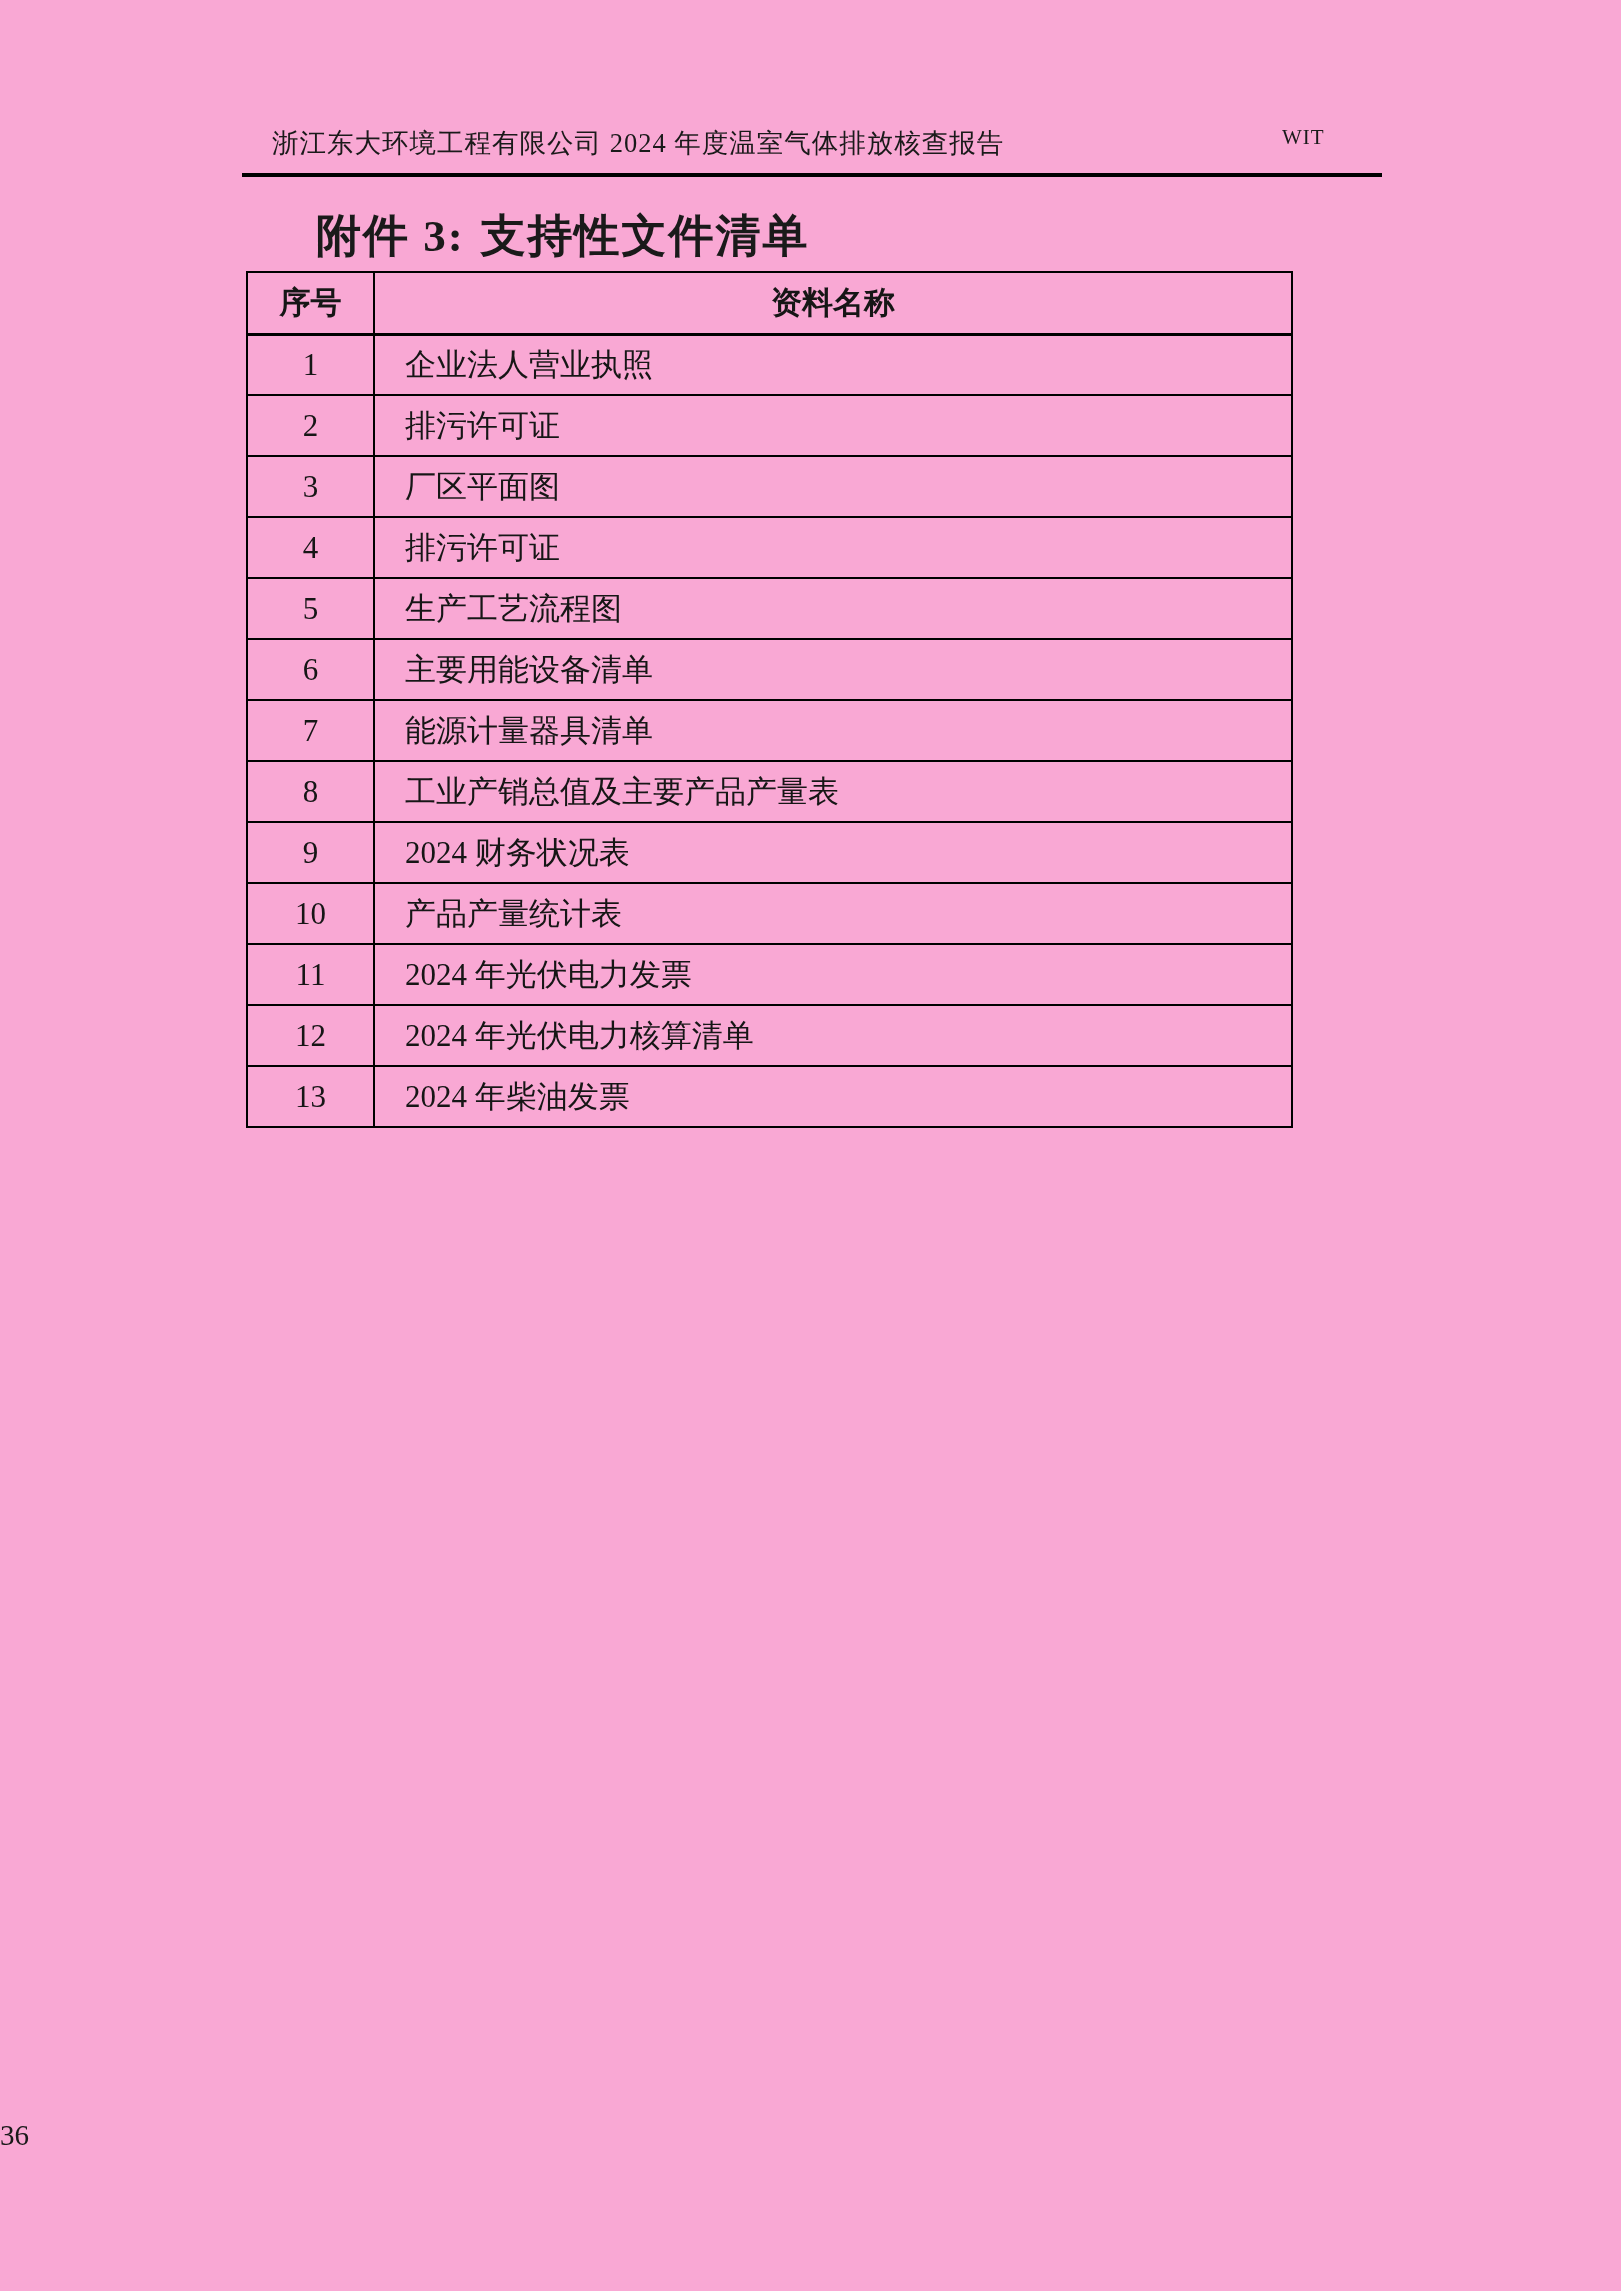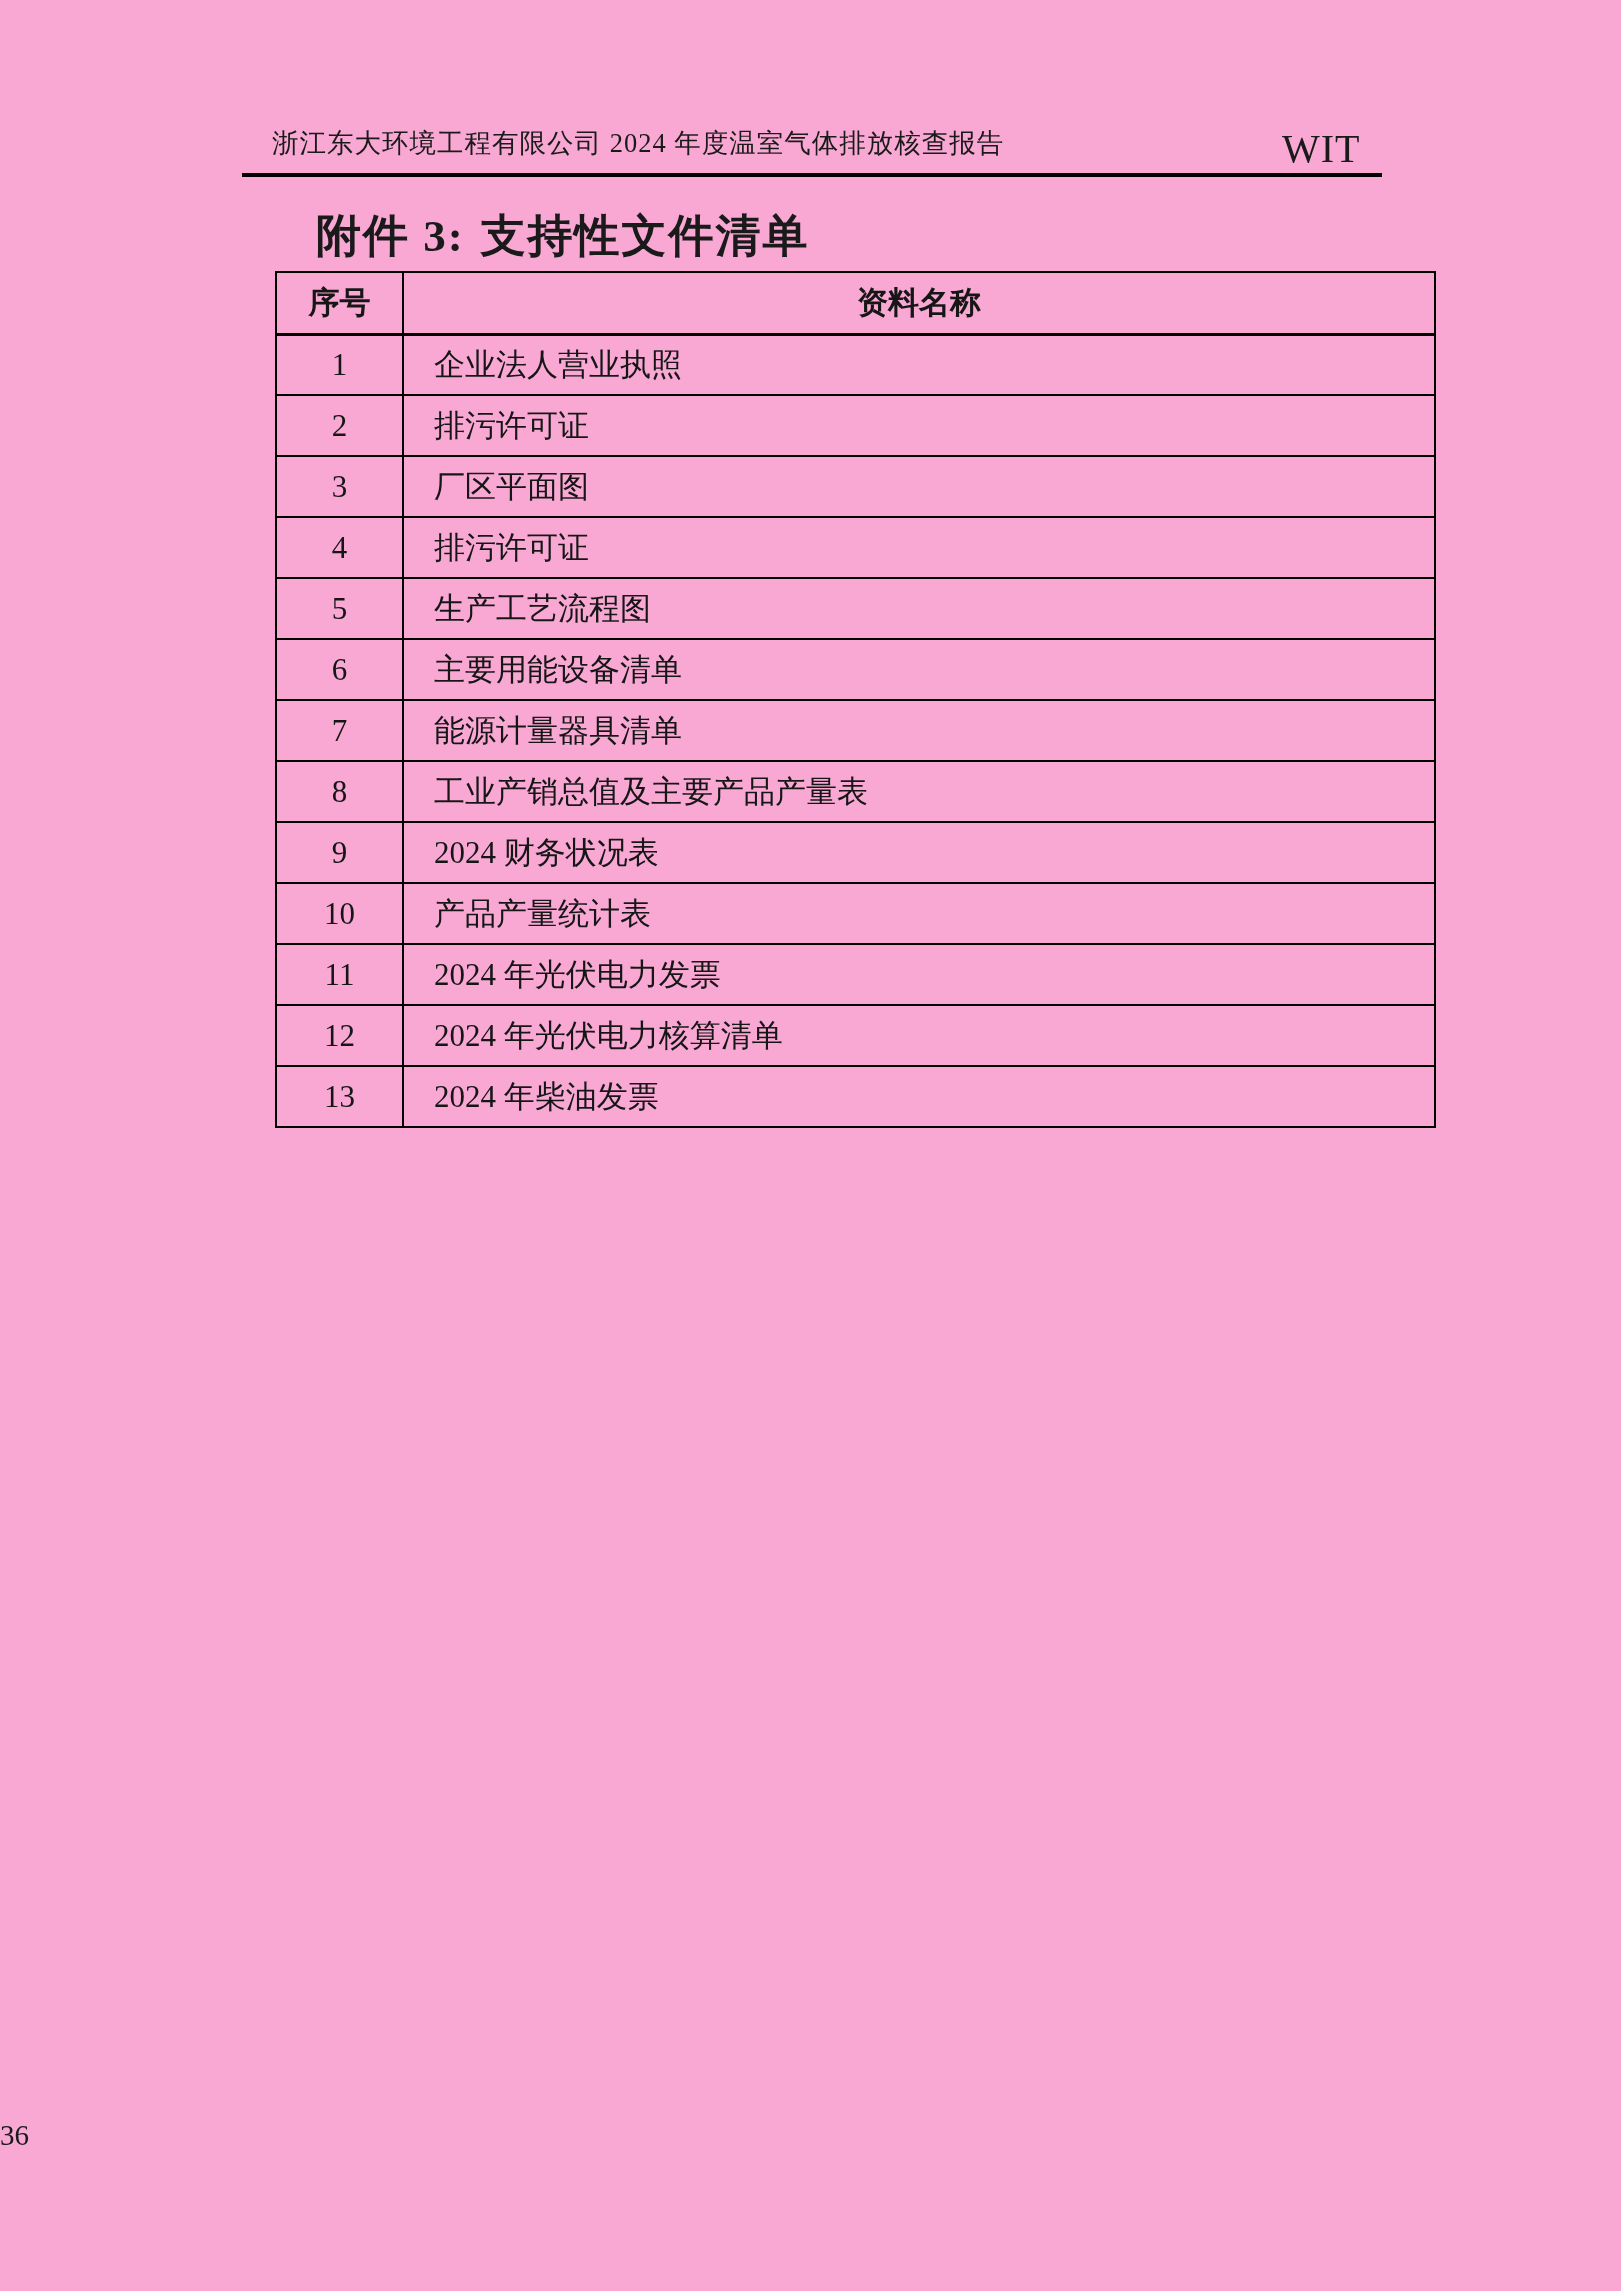--- a/index.html
+++ b/index.html
@@ -18,21 +18,21 @@
     left: 272px;
     top: 125px;
     font-size: 26.5px;
     letter-spacing: 1px;
     white-space: nowrap;
   }
   .header-right {
     position: absolute;
     left: 1282px;
     top: 125px;
-    font-size: 40px;
+    font-size: 21px;
     letter-spacing: 1px;
   }
   .header-rule {
     position: absolute;
     left: 242px;
     top: 173px;
     width: 1140px;
     height: 3.9px;
     background: #000000;
   }
@@ -43,26 +43,25 @@
     font-size: 45px;
     font-weight: 700;
     letter-spacing: 2px;
     white-space: nowrap;
   }
   .doc-title .title-text { margin-left: 15.7px; }
   .doc-table {
     position: absolute;
     left: 246px;
     top: 271px;
-    width: 1161px;
+    width: 1047px;
     border-collapse: collapse;
     table-layout: fixed;
     font-size: 31px;
     color: #161616;
-    margin-left: 29px;
   }
   .doc-table th, .doc-table td {
     border: 2.9px solid #000000;
     vertical-align: middle;
   }
   .doc-table th {
     font-weight: 700;
     height: 62px;
     text-align: center;
     border-bottom-width: 3.9px;

